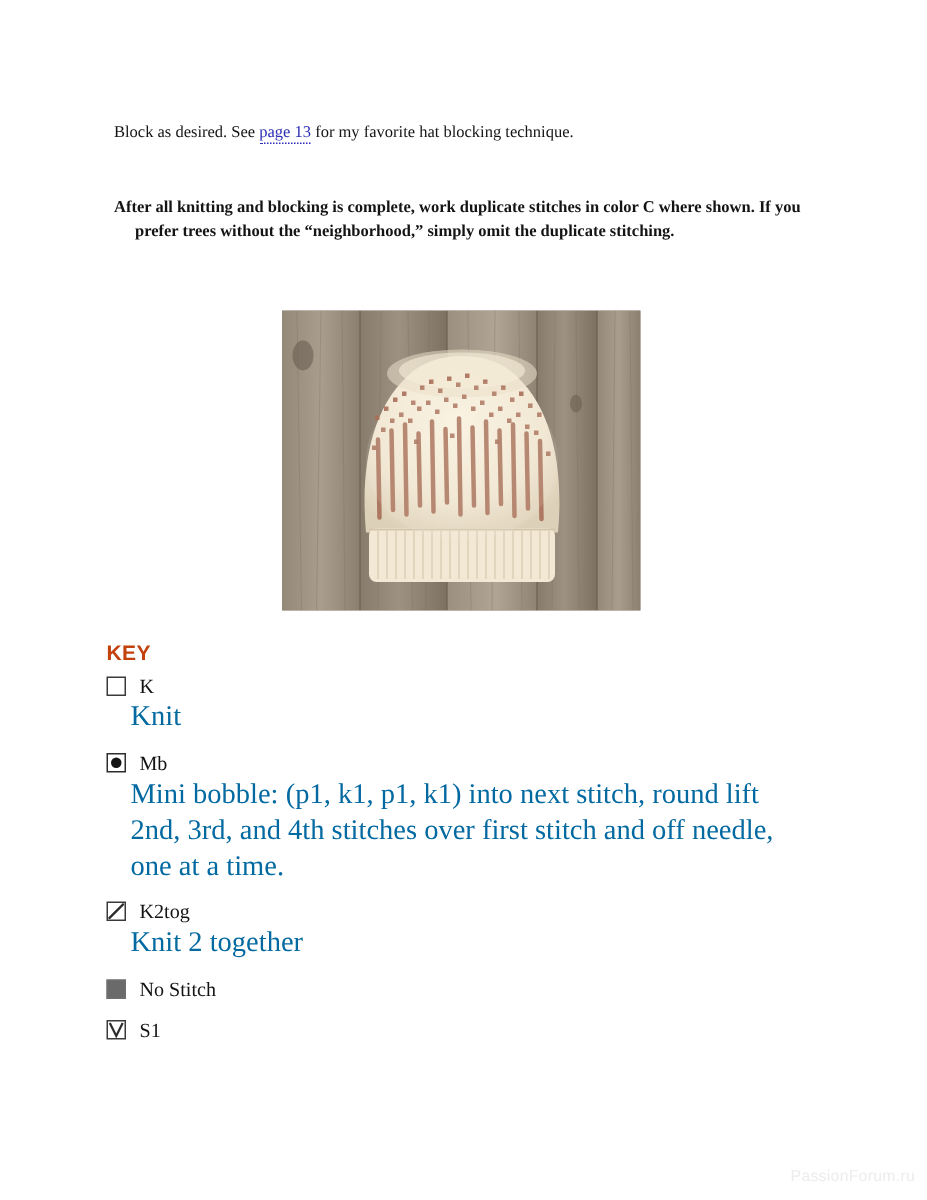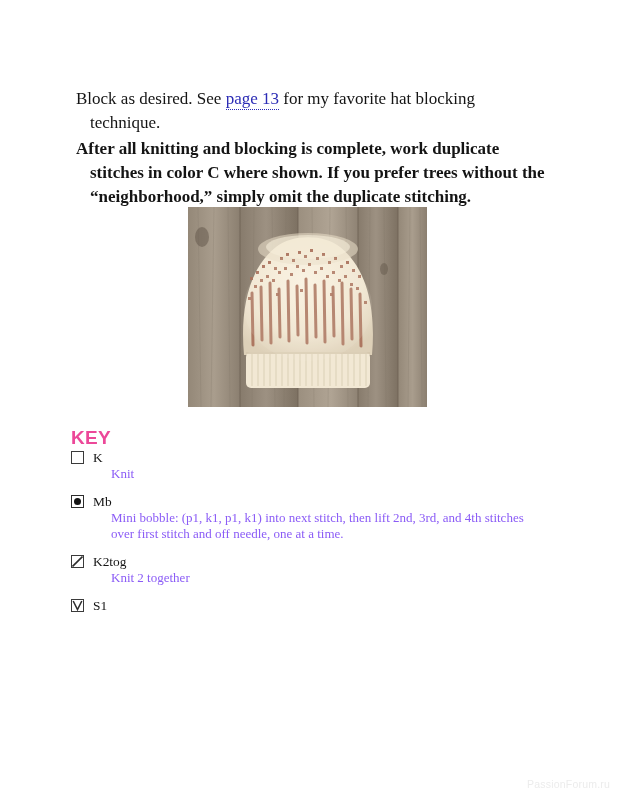--- a/index.html
+++ b/index.html
@@ -18,21 +18,21 @@
 
   .page {
     position: absolute;
     inset: 0;
     background: #ffffff;
   }
 
   
   .para {
     position: absolute;
-    font-size: 17px;
+    font-size: 11px;
     line-height: 1.42;
     color: #141414;
     text-indent: -14px;
     padding-left: 14px;
   }
   .para-1 { left: 76px; top: 70px; width: 458px; }
   .para-2 { left: 76px; top: 120px; width: 458px; font-weight: bold; }
 
   a.pagelink {
     color: #2b2bb5;
@@ -53,23 +53,23 @@
   }
   .photo-svg { display: block; width: 100%; height: 100%; }
 
   
   .key-heading {
     position: absolute;
     left: 71px;
     top: 427px;
     font-family: "Liberation Sans", "DejaVu Sans", sans-serif;
     font-weight: bold;
-    font-size: 19px;
+    font-size: 14px;
     letter-spacing: 0.3px;
-    color: #ec4899;
+    color: #c2410c;
   }
 
   .key-list {
     position: absolute;
     left: 71px;
     top: 450px;
     width: 470px;
   }
 
   .key-entry {
@@ -89,24 +89,24 @@
   .key-abbr {
     display: block;
     margin-left: 22px;
     font-size: 13.4px;
     line-height: 1.22;
     color: #141414;
   }
 
   .key-desc {
     display: block;
-    margin-left: 40px;
-    font-size: 13px;
+    margin-left: 16px;
+    font-size: 19px;
     line-height: 1.26;
-    color: #8b5cf6;
+    color: #0369a1;
   }
 
   .key-desc em { font-style: italic; }
 
   
   .sym-box {
     border: 1px solid #3a3a3a;
     background: #ffffff;
   }
   .sym-dup {
@@ -329,35 +329,36 @@
     <div class="key-entry">
       <span class="key-sym sym-box"></span>
       <span class="key-abbr">K</span>
       <span class="key-desc">Knit</span>
     </div>
 
 
     <div class="key-entry">
       <span class="key-sym sym-mb"></span>
       <span class="key-abbr">Mb</span>
-      <span class="key-desc">Mini bobble: (p1, k1, p1, k1) into next stitch, then lift 2nd, 3rd, and 4th stitches over first stitch and off needle, one at a time.</span>
+      <span class="key-desc">Mini bobble: (p1, k1, p1, k1) into next stitch, round lift 2nd, 3rd, and 4th stitches over first stitch and off needle, one at a time.</span>
     </div>
 
     <div class="key-entry">
       <span class="key-sym sym-k2tog">
         <svg class="sym-svg" viewBox="0 0 11 11" preserveAspectRatio="none">
           <line x1="0.5" y1="10.5" x2="10.5" y2="0.5" stroke="#2d2d2d" stroke-width="1.6"></line>
         </svg>
       </span>
       <span class="key-abbr">K2tog</span>
       <span class="key-desc">Knit 2 together</span>
     </div>
 
     <div class="key-entry">
       <span class="key-sym sym-nostitch"></span>
+      <span class="key-abbr">No Stitch</span>
     </div>
 
     <div class="key-entry">
       <span class="key-sym sym-s1">
         <svg class="sym-svg" viewBox="0 0 11 11" preserveAspectRatio="none">
           <polyline points="1.2,1 5.5,9.6 9.8,1" fill="none" stroke="#2d2d2d" stroke-width="1.5"></polyline>
         </svg>
       </span>
       <span class="key-abbr">S1</span>
     </div>

